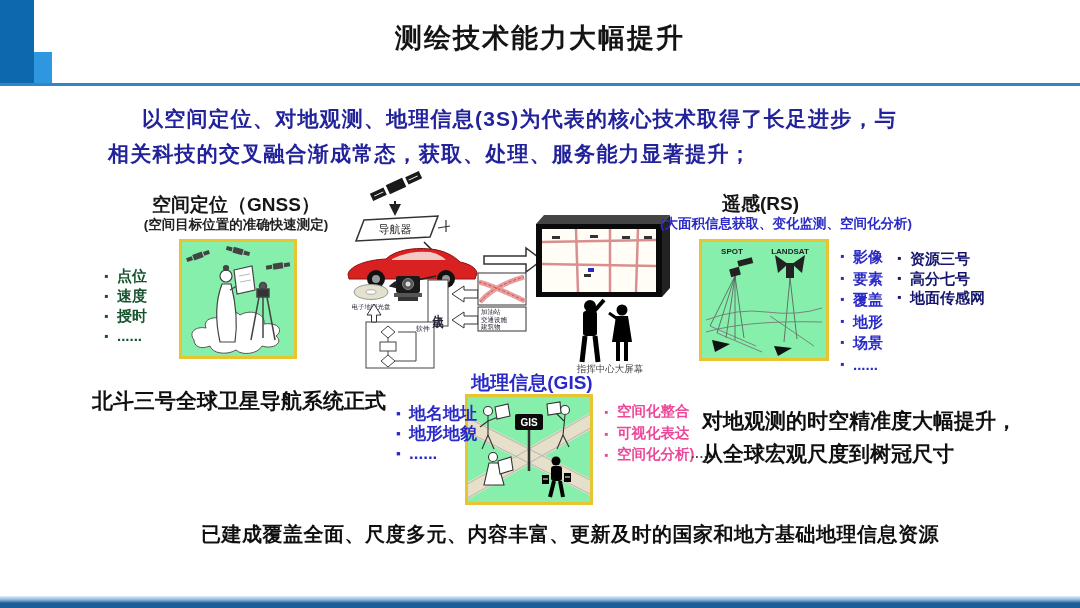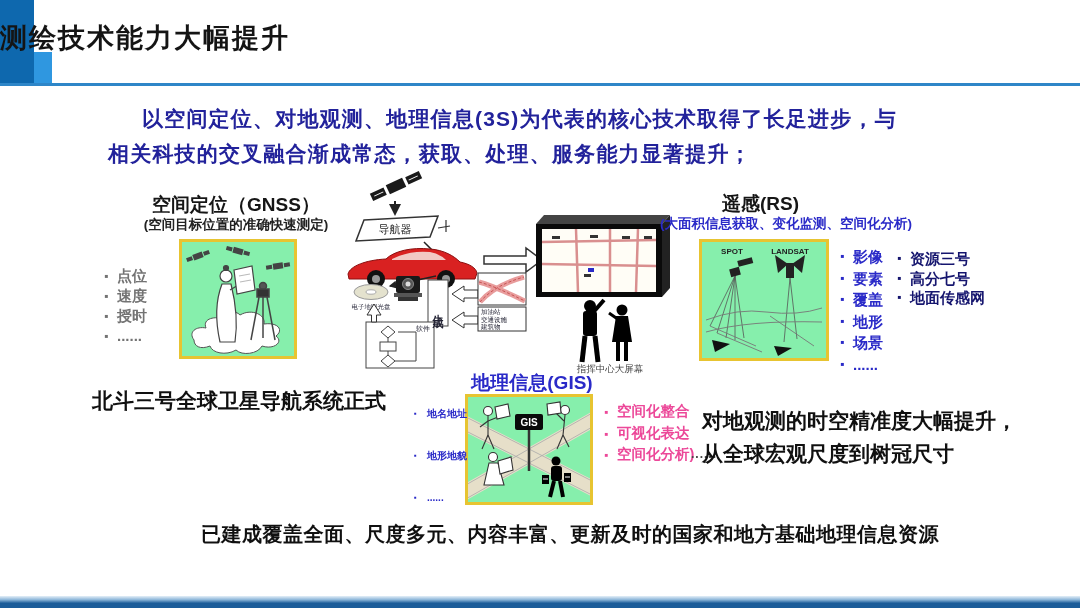--- a/index.html
+++ b/index.html
@@ -2,21 +2,21 @@
 <html><head>
 <meta charset="utf-8">
 <style>
   html,body{margin:0;padding:0;background:#fff;}
   .slide{position:relative;width:1080px;height:608px;background:#fff;overflow:hidden;
          font-family:"Liberation Sans","DejaVu Sans",sans-serif;}
 
   
   .corner-dark{position:absolute;left:0;top:0;width:34px;height:85px;background:#0E68AE;}
   .corner-light{position:absolute;left:34px;top:52px;width:18px;height:32px;background:#2F97E0;}
-  .page-title{position:absolute;left:0;top:20px;width:100%;
+  .page-title{position:absolute;left:0;top:20px;width:100%;text-align:center;
               font-size:27px;font-weight:600;color:#141414;letter-spacing:2px;}
   .hrule{position:absolute;left:0;top:83px;width:100%;height:3px;background:#2E86C8;}
 
   
   .intro{position:absolute;left:108px;top:101px;width:910px;font-size:21px;font-weight:700;
          color:#22229B;line-height:35px;letter-spacing:1.2px;}
   .intro .l1{text-indent:34px;}
 
   
   .sec-title{position:absolute;font-size:19px;font-weight:700;color:#161616;text-align:center;white-space:nowrap;}
@@ -25,24 +25,24 @@
             font-size:13.5px;font-weight:600;color:#222;white-space:nowrap;}
   .rs-title{left:688px;top:191px;width:145px;}
   .rs-sub{position:absolute;left:658px;top:215px;width:256px;text-align:center;
           font-size:13.5px;font-weight:600;color:#2A2AC8;white-space:nowrap;}
   .gis-title{left:461px;top:370px;width:142px;color:#2A2AC8;}
 
   
   .blist{position:absolute;display:flex;flex-direction:column;}
   .bi{position:relative;padding-left:13px;white-space:nowrap;}
   .bi::before{content:"▪";position:absolute;left:0;top:0;font-size:0.8em;}
-  .gnss-bullets{left:104px;top:266px;font-size:15px;font-weight:700;color:#737373;line-height:20px;}
+  .gnss-bullets{left:104px;top:266px;font-size:15px;font-weight:700;color:#14532d;line-height:20px;}
   .rs-bullets{left:840px;top:246px;font-size:15px;font-weight:700;color:#2A2AC8;line-height:21.5px;}
   .rs-high{left:897px;top:249px;font-size:15px;font-weight:800;color:#15156E;line-height:19.5px;}
-  .geo-bullets{left:414px;top:404px;font-size:10px;font-weight:700;color:#2A2AC8;line-height:20px;gap:22px;}
+  .geo-bullets{left:396px;top:404px;font-size:17px;font-weight:700;color:#2A2AC8;line-height:20px;}
   .gis-bullets{left:604px;top:401px;font-size:14.5px;font-weight:700;color:#ec4899;line-height:21.5px;}
   .gis-ell{position:absolute;left:691px;top:447px;font-size:12px;font-weight:700;color:#444;letter-spacing:1px;}
 
   
   .note{position:absolute;font-size:21px;font-weight:700;color:#101010;line-height:33px;white-space:nowrap;}
   .beidou{left:92px;top:384px;}
   .eo{left:702px;top:384px;margin-top:20px;}
   .conclusion{position:absolute;left:90px;top:521px;width:960px;text-align:center;
               font-size:20px;font-weight:700;color:#101010;letter-spacing:0.5px;}
 

